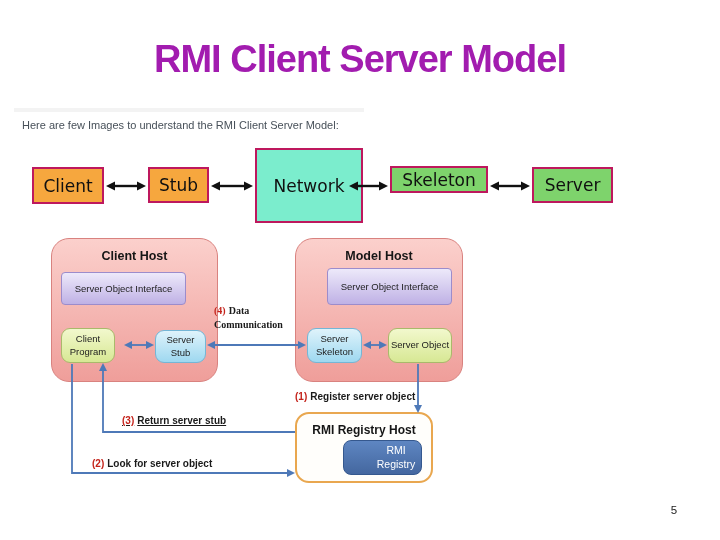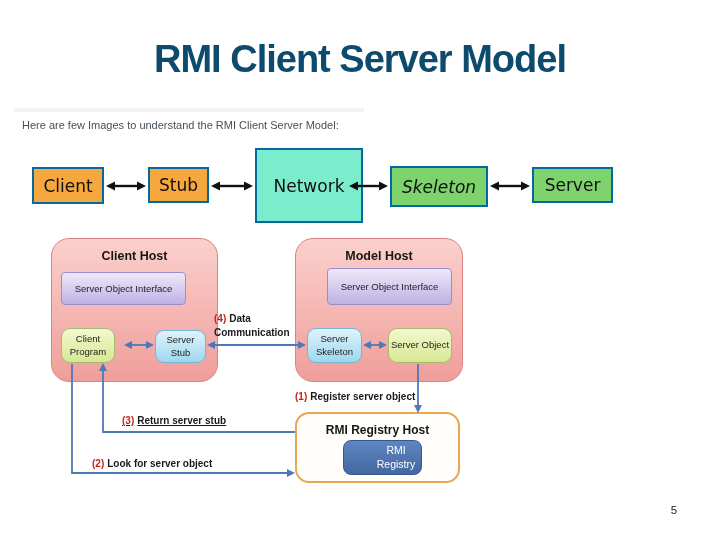--- a/index.html
+++ b/index.html
@@ -5,38 +5,38 @@
   html,body{margin:0;padding:0;}
   body{
     width:720px;height:540px;background:#ffffff;position:relative;overflow:hidden;
     font-family:"Liberation Sans",sans-serif;color:#1a1a1a;
   }
   .abs{position:absolute;box-sizing:border-box;}
 
   
   .slide-title{
     left:0;top:34px;width:720px;text-align:center;
-    font-size:38px;font-weight:600;letter-spacing:-1px;color:#0c4a6e;line-height:50px;
+    font-size:38px;font-weight:600;letter-spacing:-1px;color:#a21caf;line-height:50px;
   }
   .img-edge{left:14px;top:108px;width:350px;height:4px;background:#f3f3f3;}
   .intro{left:22px;top:119px;font-size:11px;color:#475059;text-align:right;}
 
   
   .fnode{
     display:flex;align-items:center;justify-content:center;
-    border:2px solid #0369a1;font-family:"DejaVu Sans","Liberation Sans",sans-serif;
+    border:2px solid #be185d;font-family:"DejaVu Sans","Liberation Sans",sans-serif;
     font-size:17px;color:#101010;
   }
   .fnode.orange{background:#F6A73E;}
   .fnode.teal{background:#7BEDCD;}
   .fnode.green{background:#7ED36C;}
   .n-client{left:32px;top:167px;width:72px;height:37px;}
   .n-stub{left:148px;top:167px;width:61px;height:36px;}
   .n-network{left:255px;top:148px;width:108px;height:75px;}
-  .n-skeleton{left:390px;top:166px;width:98px;height:41px;font-style:italic;}
+  .n-skeleton{left:390px;top:166px;width:98px;height:27px;}
   .n-server{left:532px;top:167px;width:81px;height:36px;}
 
   
   .host{
     border-radius:18px;border:1.5px solid #D9827F;
     background:linear-gradient(#FBD0CC,#EF9E9A);
   }
   .host-client{left:51px;top:238px;width:167px;height:144px;}
   .host-server{left:295px;top:238px;width:168px;height:144px;}
   .host-title{text-align:center;font-weight:bold;font-size:12.5px;margin-top:10px;color:#161616;}
@@ -56,36 +56,36 @@
   }
   .greenbox{background:linear-gradient(#F2F8CD,#D7E894);border:1px solid #A9B96B;}
   .bluebox{background:linear-gradient(#DFF3FB,#9ED8F0);border:1px solid #74B6D6;}
   .b-program{left:61px;top:328px;width:54px;height:35px;}
   .b-stub{left:155px;top:330px;width:51px;height:33px;}
   .b-skeleton{left:307px;top:328px;width:55px;height:35px;}
   .b-object{left:388px;top:328px;width:64px;height:35px;}
 
   
   .registry-host{
-    left:295px;top:412px;width:165px;height:71px;
+    left:295px;top:412px;width:138px;height:71px;
     border:2px solid #E9A74F;border-radius:14px;background:#FFFEFB;
   }
   .registry-host-title{text-align:center;font-weight:bold;font-size:12px;margin-top:9px;color:#161616;}
   .rmi-registry{
     left:343px;top:440px;width:79px;height:35px;border-radius:8px;
     background:linear-gradient(#5E86C2,#44679F);border:1px solid #35588E;
     display:flex;align-items:center;justify-content:flex-end;
     color:#ffffff;font-size:10.5px;line-height:1.3;text-align:center;
   }
   .rmi-registry span{display:block;width:50px;}
 
   
   .step{font-size:10px;font-weight:600;color:#1a1a1a;white-space:nowrap;}
   .step .num{color:#C4231B;font-weight:700;margin-right:3px;}
-  .step4{left:214px;top:312px;width:86px;white-space:normal;line-height:1.35;}
+  .step4{left:214px;top:304px;width:86px;white-space:normal;line-height:1.35;font-family:Liberation Serif, serif;}
   .step1{left:295px;top:391px;}
   .step3{left:122px;top:415px;text-decoration:underline;}
   .step2{left:92px;top:458px;}
 
   .page-number{left:664px;top:504px;width:20px;text-align:center;font-size:11.5px;color:#222;}
 
   svg.wires{position:absolute;left:0;top:0;z-index:5;pointer-events:none;}
 </style>
 </head>
 <body>

